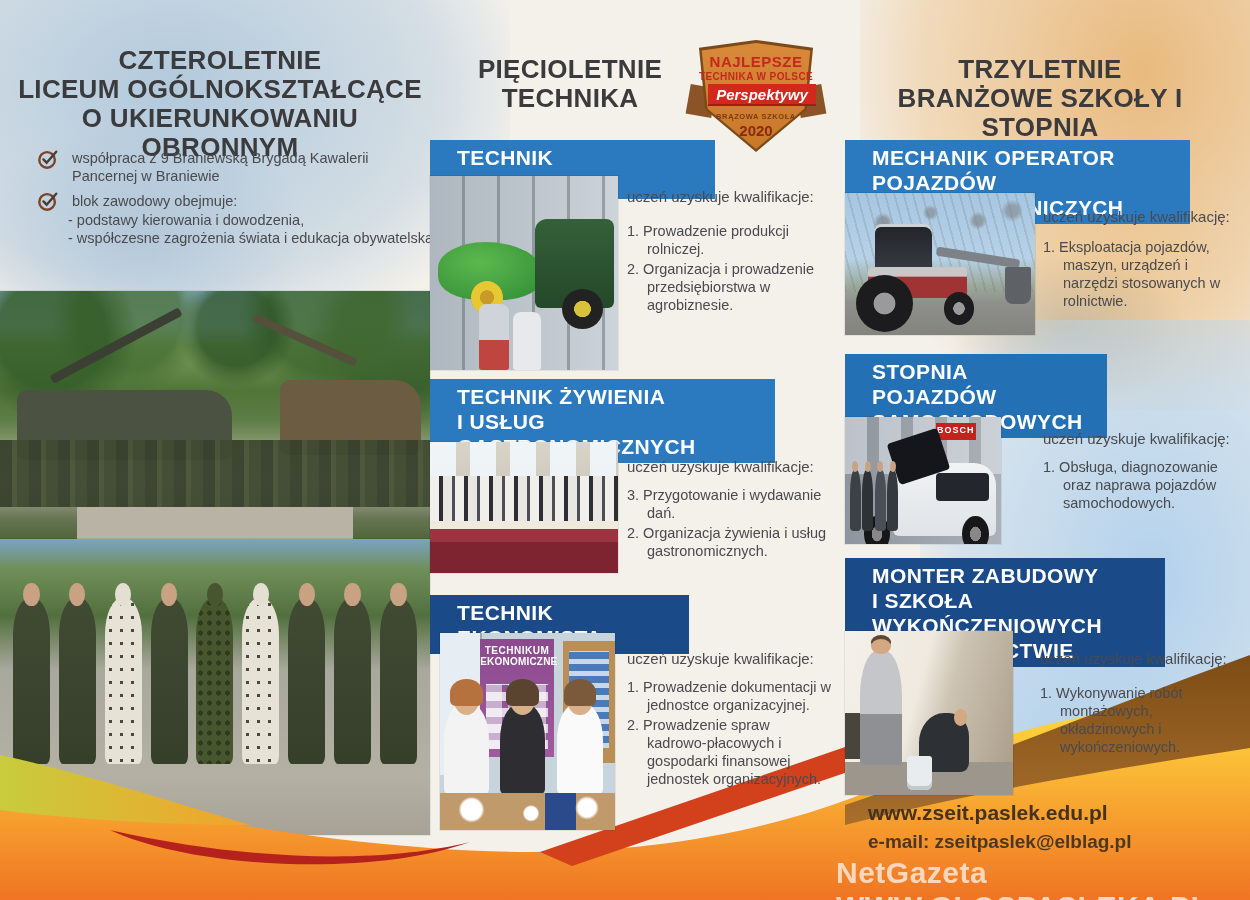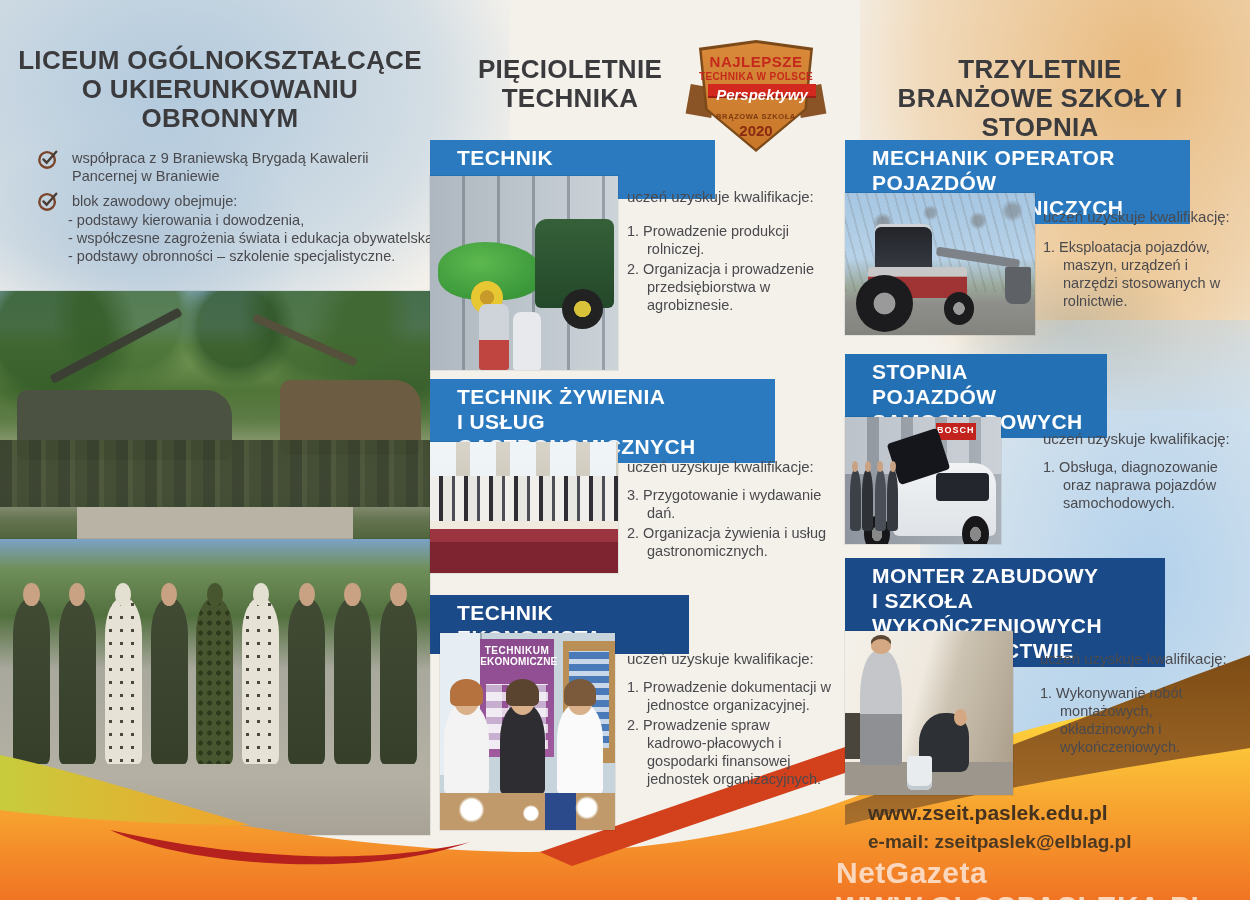--- a/index.html
+++ b/index.html
@@ -160,21 +160,21 @@
   #badge{left:694px;top:40px;width:124px;height:112px;z-index:3;}
   .wing{position:absolute;top:46px;width:26px;height:30px;background:#8a5426;}
   .wing.l{left:-6px;transform:rotate(10deg);}
   .wing.r{right:-6px;transform:rotate(-10deg);}
   .shieldO,.shieldI{position:absolute;clip-path:polygon(50% 0%,96% 7%,91% 62%,50% 100%,9% 62%,4% 7%);}
   .shieldO{inset:0;background:#7c4a18;}
   .shieldI{inset:3px;background:linear-gradient(#d8893a,#c9782a);}
   .btxt{position:absolute;width:100%;text-align:center;font-weight:700;}
   .b-naj{top:13px;font-size:15px;color:#c5291b;letter-spacing:.5px;}
   .b-sub{top:31px;font-size:10px;color:#c5291b;letter-spacing:.4px;}
-  .b-ribbon{position:absolute;top:44px;left:14px;right:2px;height:14px;background:#d2281e;
+  .b-ribbon{position:absolute;top:44px;left:14px;right:2px;height:22px;background:#d2281e;
     color:#fff;font-style:italic;font-weight:700;font-size:15px;text-align:center;line-height:22px;
     box-shadow:inset 0 -2px 0 rgba(0,0,0,.25);}
   .b-cat{top:72px;font-size:7.5px;color:#7c3a10;letter-spacing:.6px;}
   .b-year{top:82px;font-size:15px;color:#8a2a10;}
 
   
   #waves{left:0;top:640px;width:1250px;height:260px;z-index:2;}
 
   
   .site{position:absolute;left:868px;top:801px;font-size:21px;font-weight:700;color:#45331f;z-index:4;}
@@ -189,20 +189,21 @@
 
   <div class="wc wc-tl"></div>
   <div class="wc wc-tl2"></div>
   <div class="wc wc-tr"></div>
   <div class="wc wc-tr2"></div>
   <div class="wc wc-gray"></div>
   <div class="wc wc-rb"></div>
   <div class="wc wc-rb2"></div>
 
   <div class="col-title" style="left:15px;top:46px;width:410px;">
+    <div>CZTEROLETNIE</div>
     <div>LICEUM OGÓLNOKSZTAŁCĄCE</div>
     <div>O UKIERUNKOWANIU OBRONNYM</div>
   </div>
 
   <div class="check" style="left:37px;top:148px;">
     <svg viewBox="0 0 24 24">
         <circle cx="11" cy="13" r="8.5" fill="none" stroke="#7a452a" stroke-width="2.6"></circle>
     <path d="M7 12.5 l3.5 3.5 L21 4" fill="none" stroke="#4a3b33" stroke-width="2.6" stroke-linecap="round"></path>
       </svg>
   </div>
@@ -210,21 +211,20 @@
 
   <div class="check" style="left:37px;top:190px;">
     <svg viewBox="0 0 24 24">
         <circle cx="11" cy="13" r="8.5" fill="none" stroke="#7a452a" stroke-width="2.6"></circle>
     <path d="M7 12.5 l3.5 3.5 L21 4" fill="none" stroke="#4a3b33" stroke-width="2.6" stroke-linecap="round"></path>
       </svg>
   </div>
   <div class="abs body-txt" style="left:72px;top:192px;width:360px;z-index:3;">blok zawodowy obejmuje:</div>
   <div class="abs body-txt" style="left:68px;top:211px;width:370px;z-index:3;">- podstawy kierowania i dowodzenia,</div>
   <div class="abs body-txt" style="left:68px;top:229px;width:370px;z-index:3;">- współczesne zagrożenia świata i edukacja obywatelska,</div>
-  <div class="abs body-txt" style="left:68px;top:247px;width:370px;z-index:3;">- podstawy obronności – szkolenie specjalistyczne.</div>
 
   <div id="ph-tanks" class="photo pz1" style="left:0;top:291px;width:430px;height:248px;">
     <div class="foliage"></div>
     <div class="tank t1"></div>
     <div class="tank t2"></div>
     <div class="barrel b1"></div>
     <div class="barrel b2"></div>
     <div class="crew"></div>
     <div class="pave"></div>
   </div>

